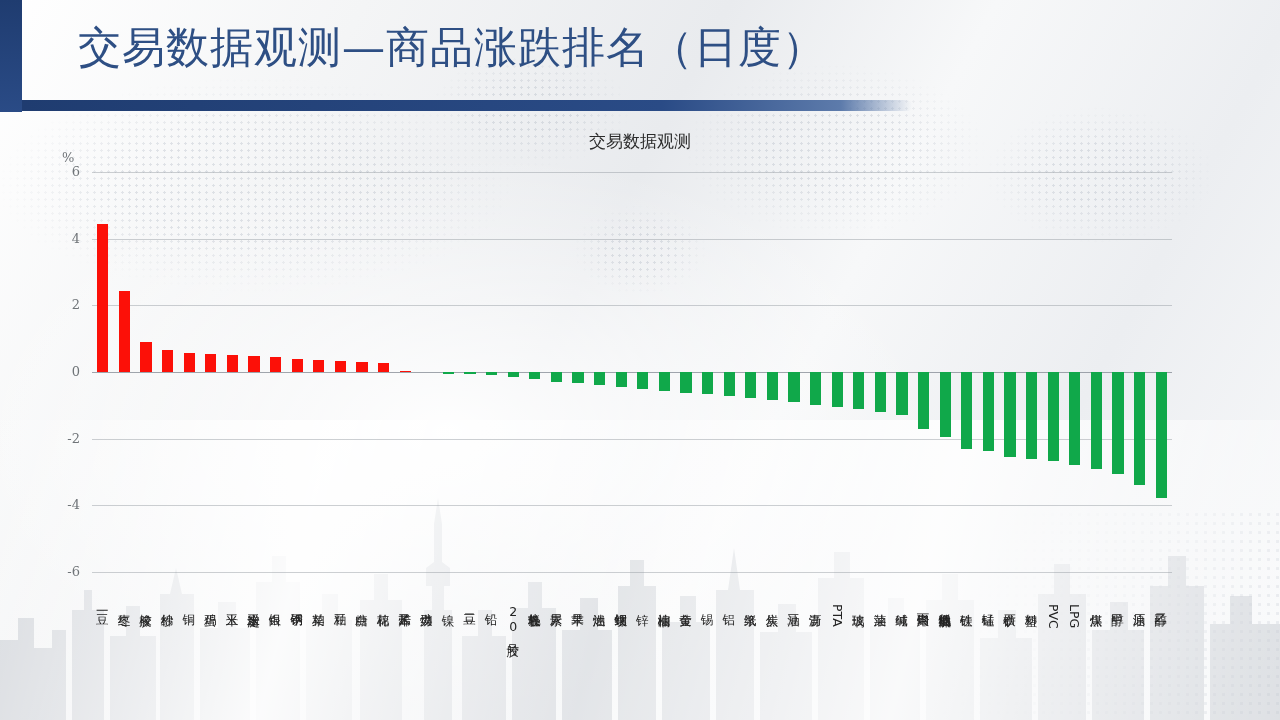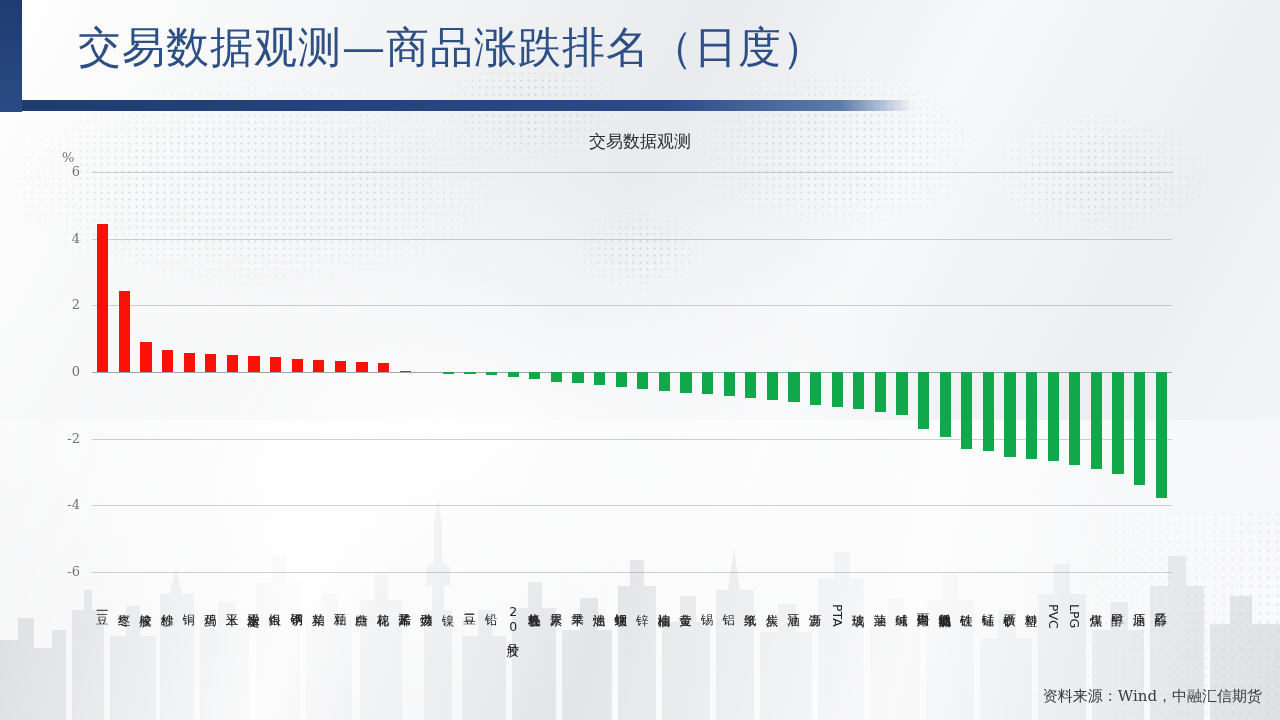--- a/index.html
+++ b/index.html
@@ -229,21 +229,20 @@
       <div class="bar down" title="铁矿石 -2.55%" style="left: 912.384px; width: 11.232px; top: 200px; height: 85px;"></div>
       <div class="bar down" title="塑料 -2.6%" style="left: 933.984px; width: 11.232px; top: 200px; height: 86.6667px;"></div>
       <div class="bar down" title="PVC -2.68%" style="left: 955.584px; width: 11.232px; top: 200px; height: 89.3333px;"></div>
       <div class="bar down" title="LPG -2.78%" style="left: 977.184px; width: 11.232px; top: 200px; height: 92.6667px;"></div>
       <div class="bar down" title="焦煤 -2.9%" style="left: 998.784px; width: 11.232px; top: 200px; height: 96.6667px;"></div>
       <div class="bar down" title="甲醇 -3.05%" style="left: 1020.38px; width: 11.232px; top: 200px; height: 101.667px;"></div>
       <div class="bar down" title="原油 -3.4%" style="left: 1041.98px; width: 11.232px; top: 200px; height: 113.333px;"></div>
       <div class="bar down" title="乙二醇 -3.78%" style="left: 1063.58px; width: 11.232px; top: 200px; height: 126px;"></div>
     </div>
 
-  <div id="source">资料来源：Wind，中融汇信期货</div>
 <div class="xlab" style="left: 95.8px;">豆一</div>
     <div class="xlab" style="left: 117.4px;">红枣</div>
     <div class="xlab" style="left: 139px;">橡胶</div>
     <div class="xlab" style="left: 160.6px;">棉纱</div>
     <div class="xlab" style="left: 182.2px;">铜</div>
     <div class="xlab" style="left: 203.8px;">鸡蛋</div>
     <div class="xlab" style="left: 225.4px;">玉米</div>
     <div class="xlab" style="left: 247px;">玉米淀粉</div>
     <div class="xlab" style="left: 268.6px;">白银</div>
     <div class="xlab" style="left: 290.2px;">不锈钢</div>

